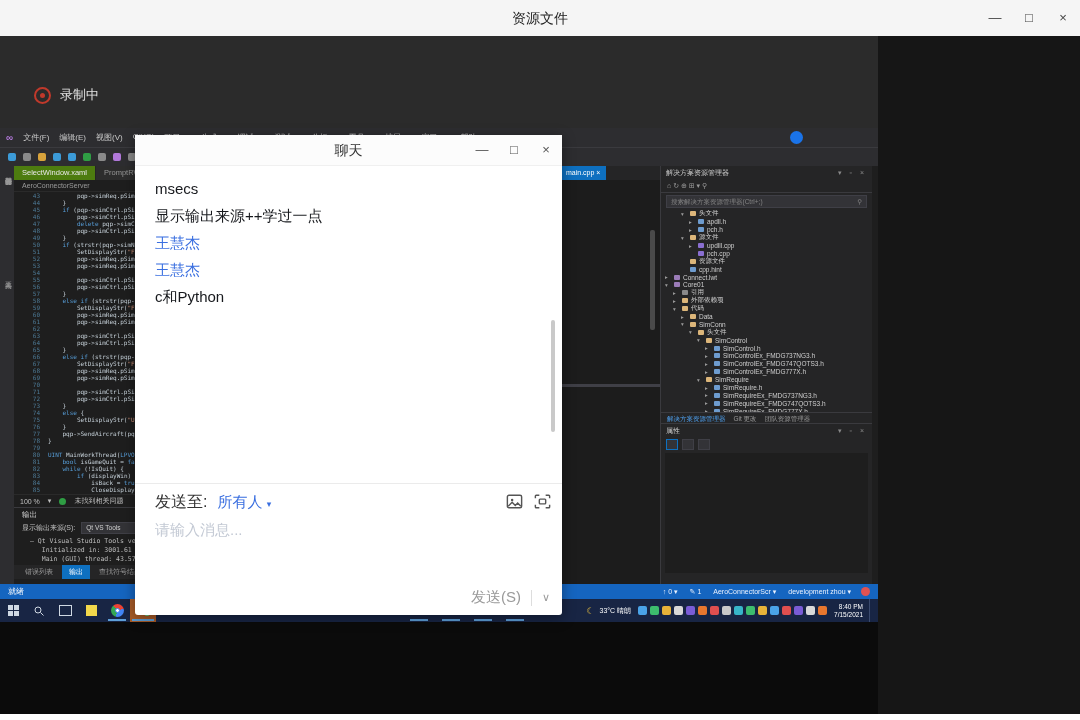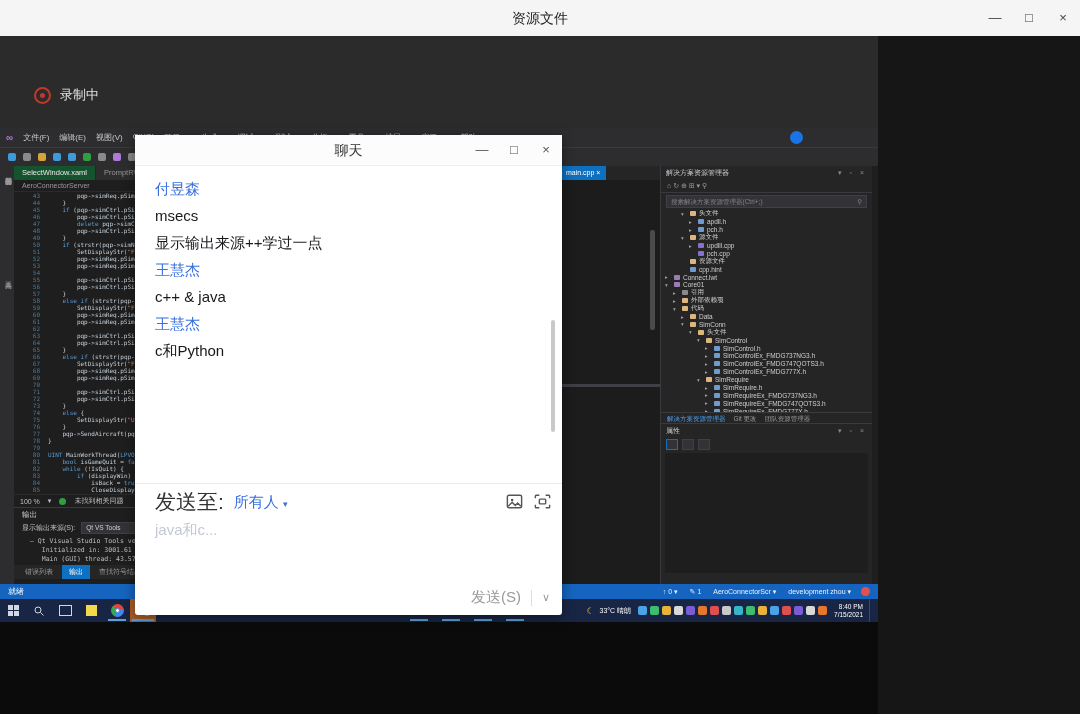--- a/index.html
+++ b/index.html
@@ -25,21 +25,21 @@
   .vs-winctl{top:128px;height:19px;width:20px;line-height:19px;text-align:center;font-size:9px;color:#b0b0b0;}
   #vs-toolbar{left:0;top:147px;width:878px;height:19px;background:#2d2d30;border-top:1px solid #3a3a3e;display:flex;align-items:center;gap:7px;padding-left:8px;box-sizing:border-box;}
   .tbi{width:8px;height:8px;border-radius:2px;}
   #liveshare{position:absolute;right:14px;top:150px;font-size:8px;color:#c8c8c8;display:flex;gap:4px;align-items:center;}
   
   #vstrip{left:0;top:166px;width:14px;height:418px;background:#2d2d30;}
   .vlabel{writing-mode:vertical-rl;font-size:7px;color:#999;position:absolute;left:3px;}
   
   #tabs1{left:14px;top:166px;width:543px;height:14px;background:#252526;display:flex;}
   .etab{font-size:7.5px;color:#969696;background:#2d2d2d;padding:0 8px;line-height:14px;margin-right:1px;white-space:nowrap;}
-  .etab.sel{background:#14532d;color:#e8e8e8;}
+  .etab.sel{background:#4d7c0f;color:#e8e8e8;}
   #crumb{left:14px;top:180px;width:543px;height:12px;background:#1e1e1e;font-size:7px;color:#9a9a9a;line-height:12px;padding-left:8px;box-sizing:border-box;border-bottom:1px solid #2a2a2a;}
   #code{left:14px;top:192px;width:543px;height:302px;background:#1e1e1e;overflow:hidden;font-family:"DejaVu Sans Mono",monospace;}
   .cl{height:7px;line-height:7px;font-size:6px;white-space:pre;display:flex;}
   .cl .ln{width:26px;text-align:right;color:#4d7a96;padding-right:8px;flex:0 0 auto;}
   .cl .cd{color:#c5d0d8;}
   .kw{color:#569cd6;} .str{color:#ce9178;}
   #zoomrow{left:14px;top:494px;width:543px;height:13px;background:#1e1e1e;border-top:1px solid #2a2a2a;display:flex;align-items:center;gap:8px;padding-left:6px;box-sizing:border-box;}
   #zoomrow .zl{font-size:7px;color:#c0c0c0;}
   #issue-dot{width:7px;height:7px;border-radius:50%;background:#2f9e44;}
   #issue-lbl{font-size:7px;color:#c0c0c0;}
@@ -116,21 +116,21 @@
   #chat{left:135px;top:135px;width:427px;height:480px;background:#fff;border-radius:3px;box-shadow:0 3px 14px rgba(0,0,0,.4);z-index:50;}
   #chat-titlebar{left:0;top:0;width:427px;height:30px;background:#fcfcfc;border-bottom:1px solid #f0f0f0;}
   #chat-title{width:100%;height:30px;line-height:30px;text-align:center;font-size:14px;color:#333;position:absolute;left:0;top:0;}
   .cctl{top:0;height:30px;width:32px;line-height:30px;text-align:center;font-size:13px;color:#555;}
   #chat-msgs{left:20px;top:40px;width:380px;}
   .msg-name{height:27px;line-height:27px;font-size:15px;color:#3a6fe0;}
   .msg-text{height:27px;line-height:27px;font-size:15px;color:#17191d;}
   #chat-scroll{left:416px;top:185px;width:4px;height:112px;background:#c9c9c9;border-radius:2px;}
   #chat-div{left:0;top:348px;width:427px;border-top:1px solid #ebebeb;}
   #sendto-row{left:20px;top:356px;height:22px;display:flex;align-items:center;gap:10px;}
-  #sendto-label{font-size:21px;color:#333;}
+  #sendto-label{font-size:16px;color:#333;}
   #sendto-value{font-size:15px;color:#3a6fe0;}
   #sendto-caret{font-size:9px;color:#3a6fe0;}
   #chat-imgicon{left:370px;top:357px;}
   #chat-capicon{left:398px;top:357px;}
   #msg-input{left:20px;top:386px;width:380px;height:60px;font-size:15px;color:#c3c9d4;}
   #send-row{right:12px;bottom:8px;position:absolute;display:flex;align-items:center;gap:10px;}
   #send-btn{font-size:15px;color:#9a9a9a;}
   #send-sep{width:1px;height:16px;background:#ddd;}
   #send-caret{font-size:11px;color:#9a9a9a;}
   
@@ -537,25 +537,23 @@
 
 
   <div class="abs" id="chat">
     <div class="abs" id="chat-titlebar">
       <div id="chat-title">聊天</div>
       <div class="abs cctl" style="right:64px;">—</div>
       <div class="abs cctl" style="right:32px;">□</div>
       <div class="abs cctl" style="right:0;">×</div>
     </div>
     <div class="abs" id="chat-msgs">
-        <div class="msg-name">付昱森</div>
         <div class="msg-text">msecs</div>
         <div class="msg-text">显示输出来源++学过一点</div>
         <div class="msg-name">王慧杰</div>
-        <div class="msg-text">c++ &amp; java</div>
         <div class="msg-name">王慧杰</div>
         <div class="msg-text">c和Python</div>
       </div>
     <div class="abs" id="chat-scroll"></div>
     <div class="abs" id="chat-div"></div>
     <div class="abs" id="sendto-row">
       <span id="sendto-label">发送至:</span>
       <span id="sendto-value"><span>所有人</span> <span id="sendto-caret">▾</span></span>
     </div>
     <div class="abs" id="chat-imgicon">
@@ -567,21 +565,21 @@
     </div>
     <div class="abs" id="chat-capicon">
       <svg width="19" height="19" viewBox="0 0 24 24" fill="none" stroke="#555" stroke-width="1.8">
           <path d="M3 8V5a1 1 0 0 1 1-1h4"></path>
           <path d="M21 8V5a1 1 0 0 0-1-1h-4"></path>
           <path d="M3 16v3a1 1 0 0 0 1 1h4"></path>
           <path d="M21 16v3a1 1 0 0 1-1 1h-4"></path>
           <rect x="8" y="9" width="8" height="6" rx="1"></rect>
         </svg>
     </div>
-    <div class="abs" id="msg-input">java和c...</div>
+    <div class="abs" id="msg-input">请输入消息...</div>
     <div id="send-row">
       <span id="send-btn">发送(S)</span>
       <span id="send-sep"></span>
       <span id="send-caret">∨</span>
     </div>
   </div>
 
   <div class="abs" id="sidebar"></div>
 
 </div>

